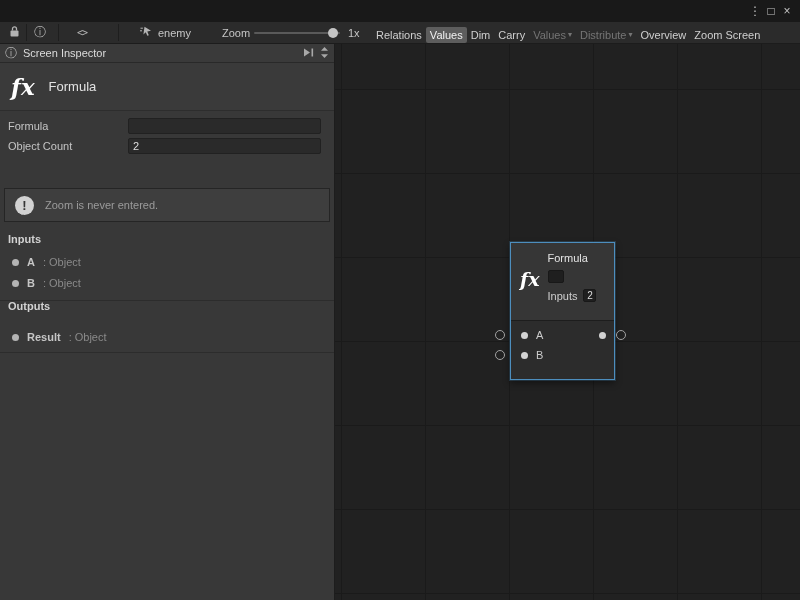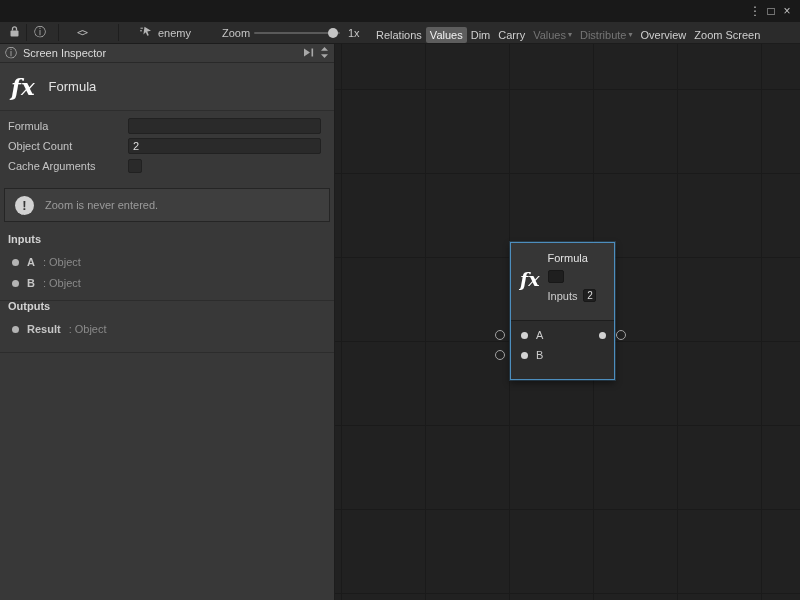--- a/index.html
+++ b/index.html
@@ -177,45 +177,41 @@
     </div>
 
     <div class="field-row" style="top:74px">
       <span class="field-label">Formula</span>
       <div class="field-input"></div>
     </div>
     <div class="field-row" style="top:94px">
       <span class="field-label">Object Count</span>
       <div class="field-input">2</div>
     </div>
-    <div class="field-row" style="top:114px">
-      <span class="field-label">Cache Arguments</span>
-      <div class="checkbox"></div>
-    </div>
 
     <div class="warning-box">
       <span class="warn-icon">!</span>
       <span>Zoom is never entered.</span>
     </div>
 
     <div class="sec-header" style="top:189px">Inputs</div>
     <div class="pin-row" style="top:209px">
       <span class="pin-dot"></span>
       <span class="pin-name">A</span>
       <span class="pin-type">: Object</span>
     </div>
     <div class="pin-row" style="top:230px">
       <span class="pin-dot"></span>
       <span class="pin-name">B</span>
       <span class="pin-type">: Object</span>
     </div>
     <div class="divider" style="top:256px"></div>
 
     <div class="sec-header" style="top:256px">Outputs</div>
-    <div class="pin-row" style="top:276px">
+    <div class="pin-row" style="top:284px">
       <span class="pin-dot"></span>
       <span class="pin-name">Result</span>
       <span class="pin-type">: Object</span>
     </div>
     <div class="divider" style="top:308px"></div>
   </div>
 
   <div class="canvas">
 
     <div class="node">

